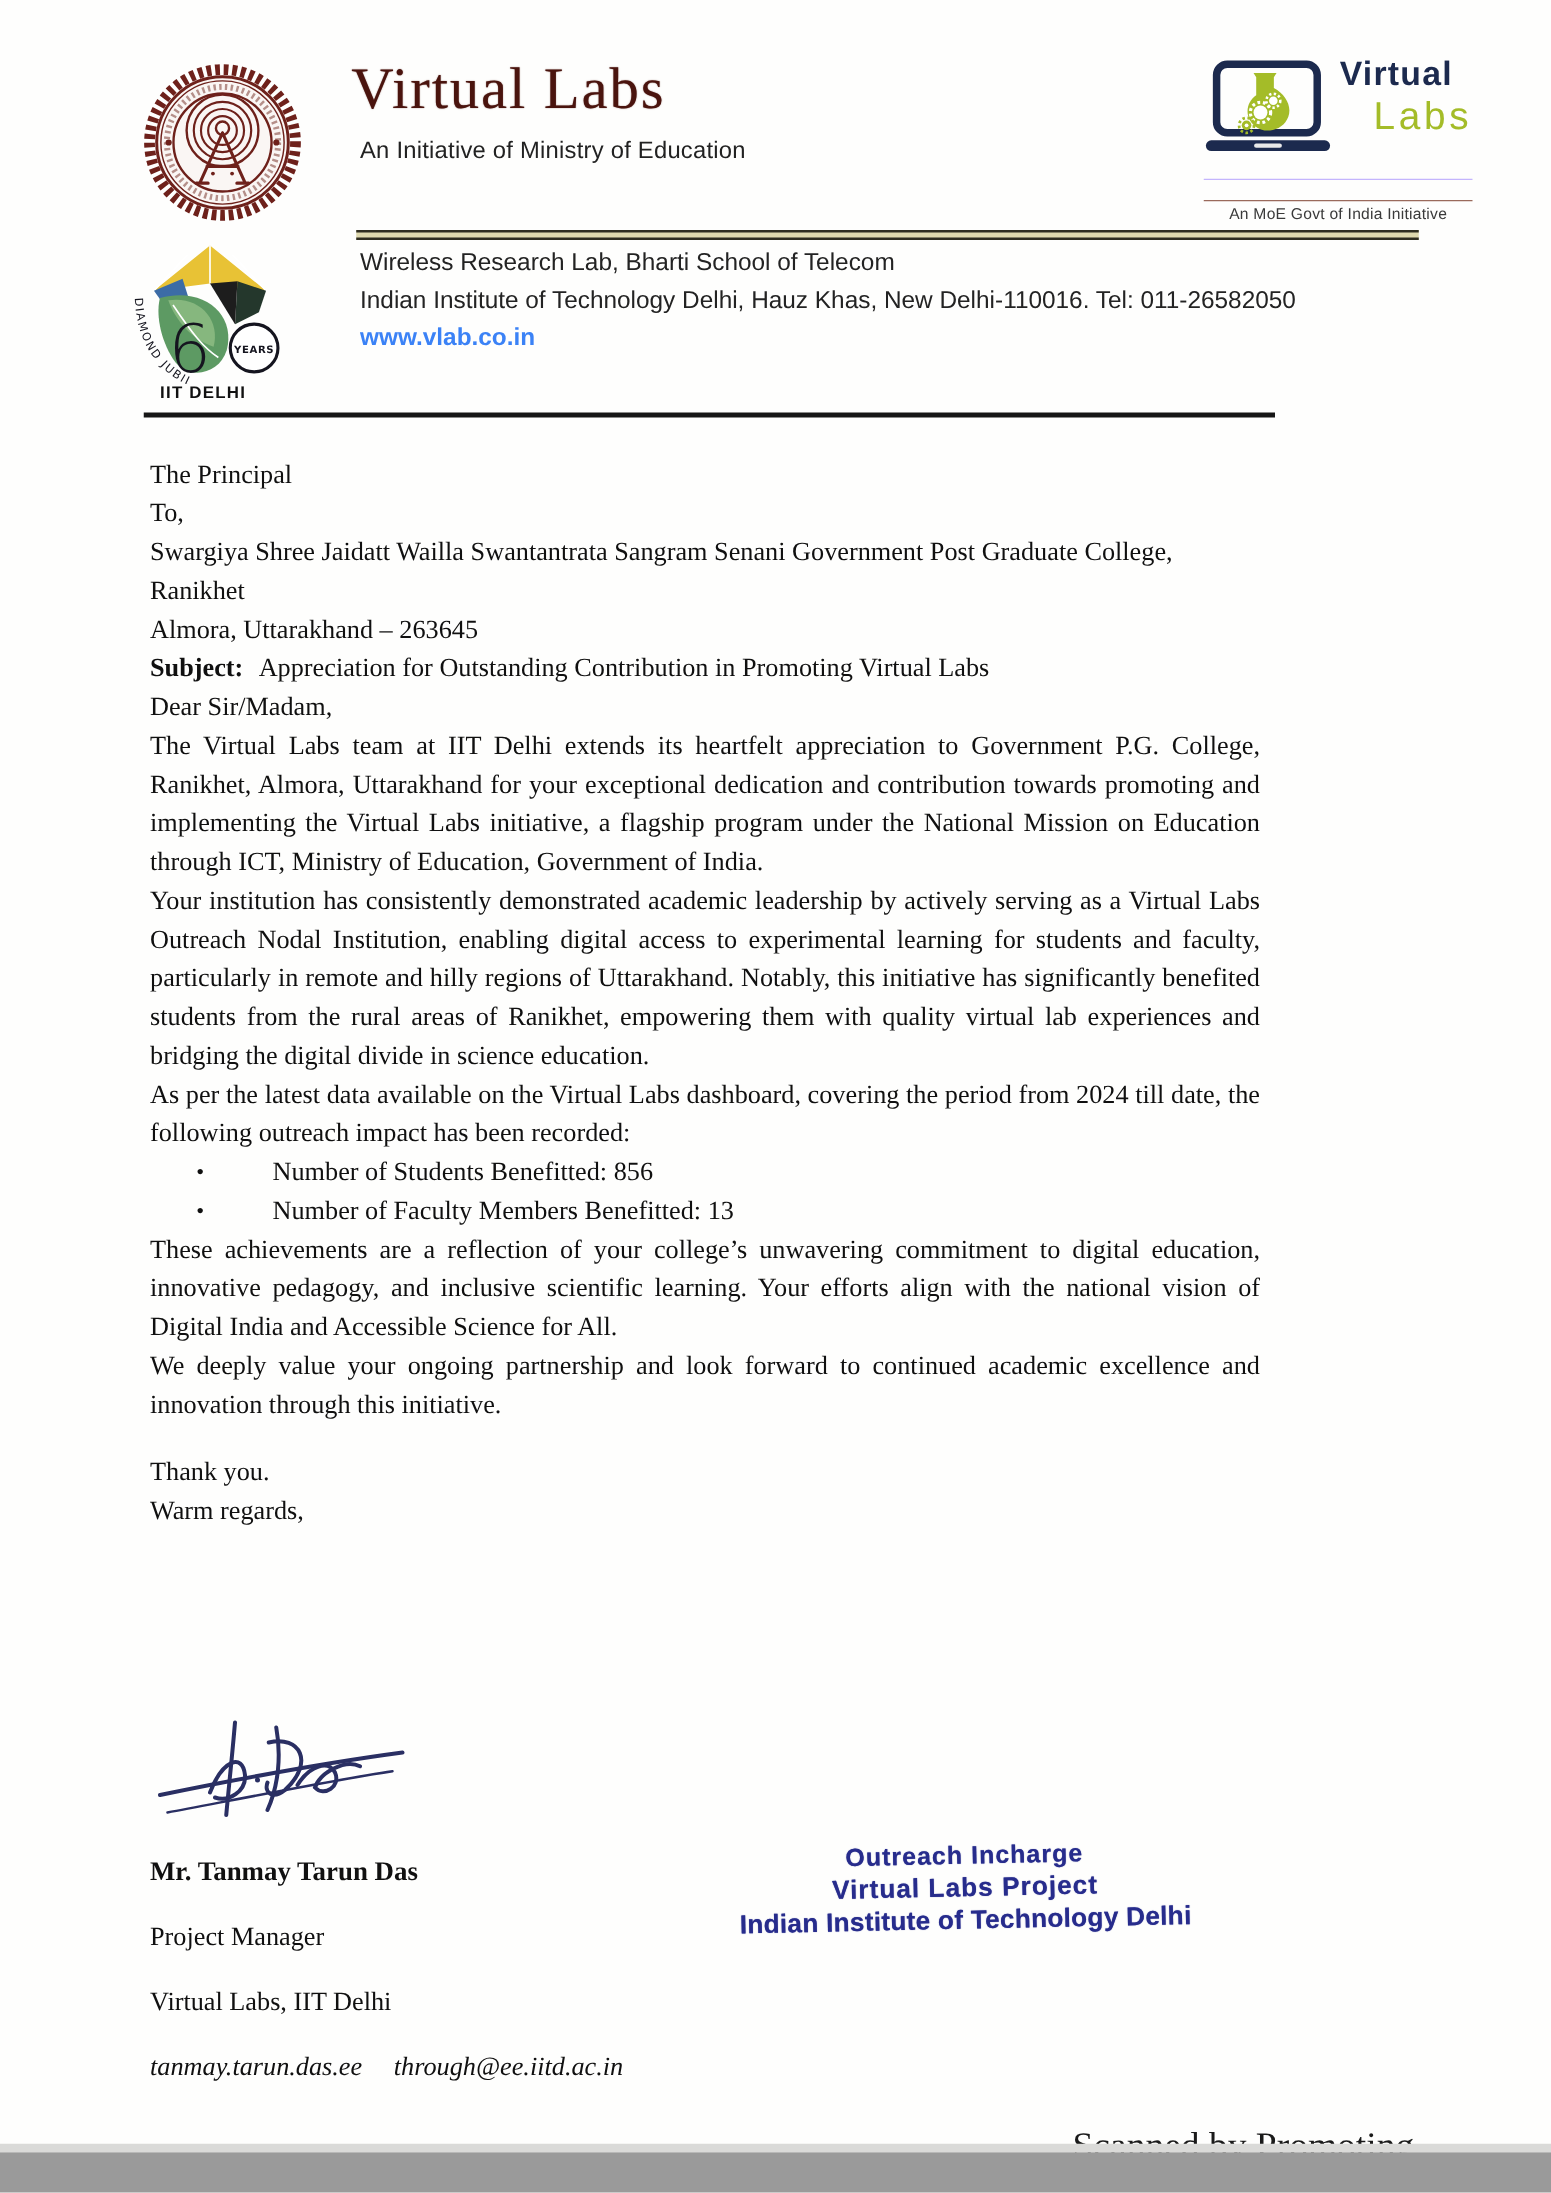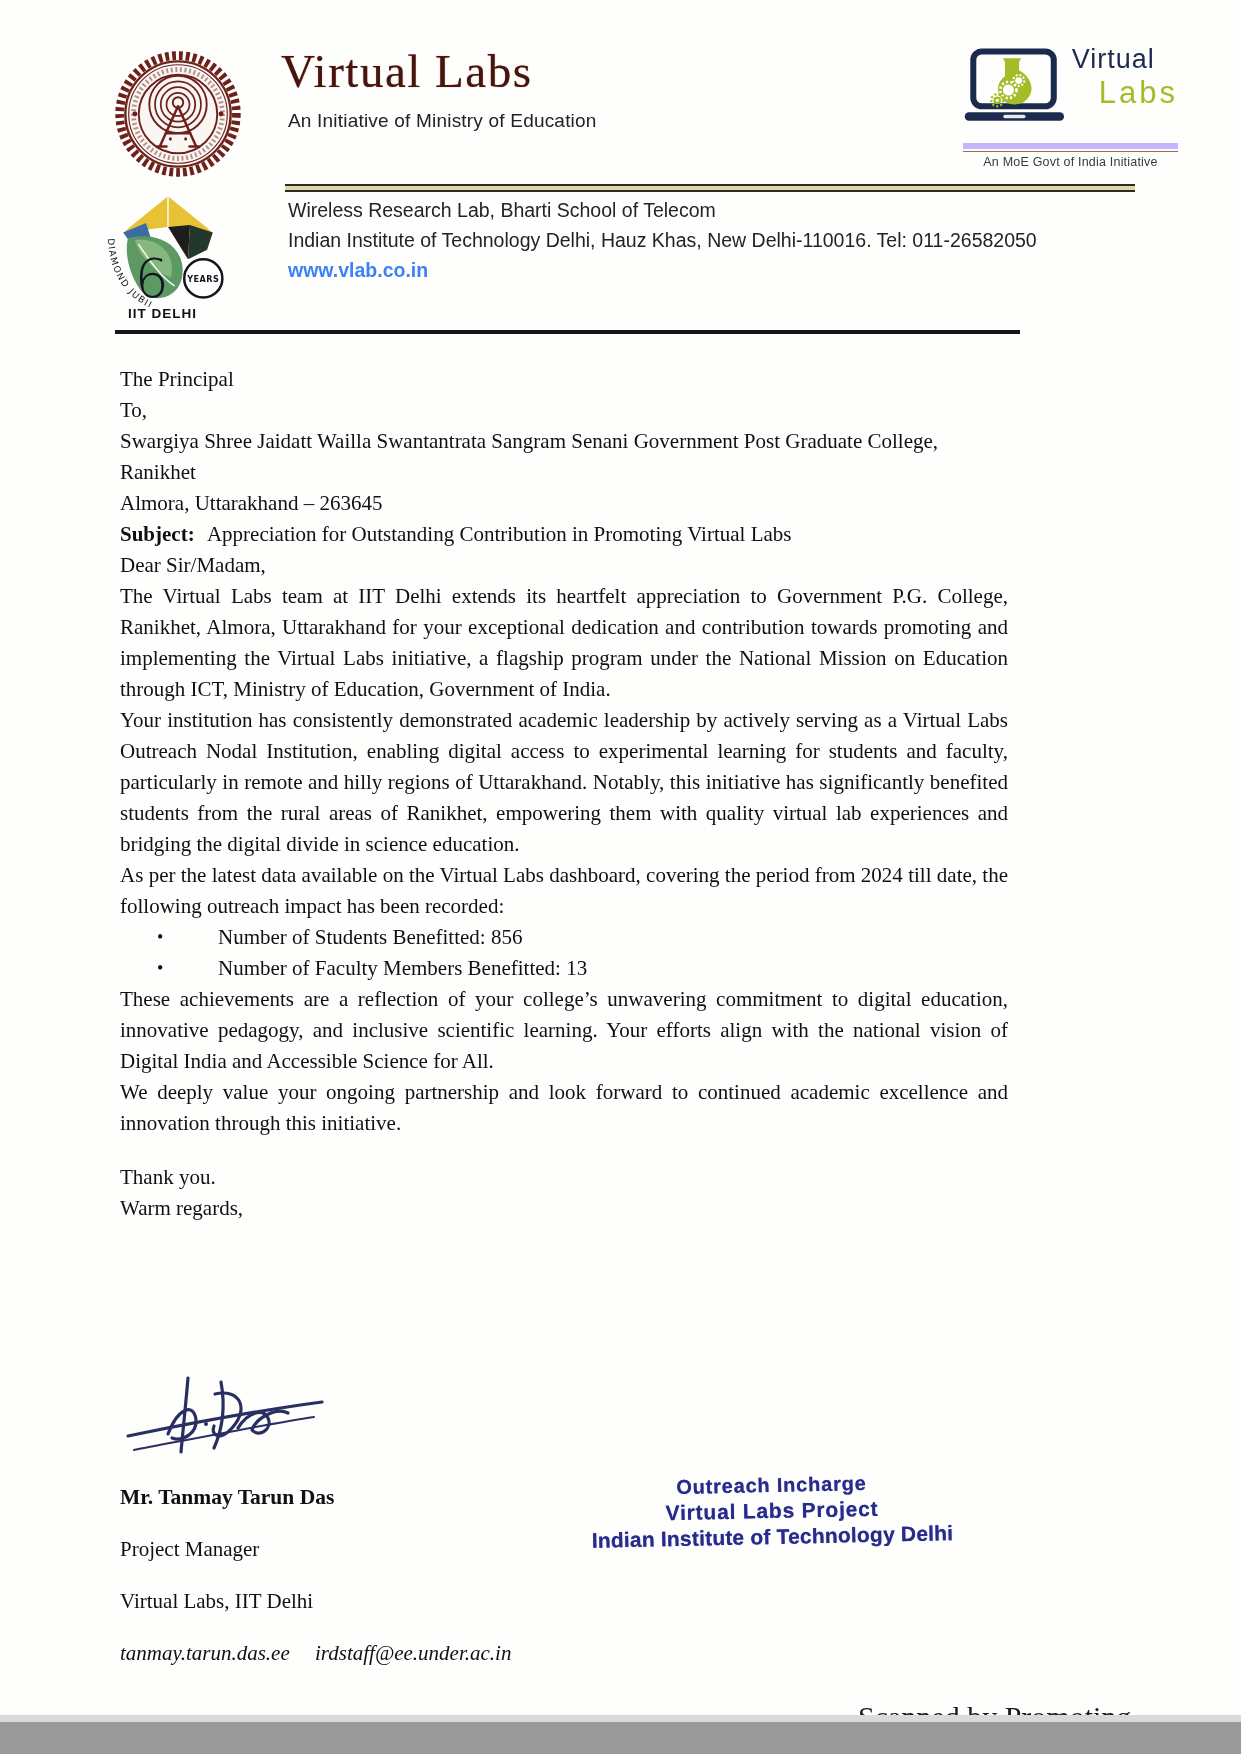--- a/index.html
+++ b/index.html
@@ -16,23 +16,23 @@
     font-size:47px;color:#4a140e;letter-spacing:1.5px;
     text-shadow:0 0 1px rgba(74,20,14,.65);
   }
   .vl-sub{position:absolute;left:288px;font-family:"Liberation Sans","DejaVu Sans",sans-serif;
     font-size:19px;color:#222;letter-spacing:.2px;}
   .vl-sub1{top:110px;}
   .vl-sub2{top:138px;}
   .vlabs-logo{position:absolute;left:963px;top:42px;width:215px;}
   .vlabs-logo-row{display:flex;align-items:flex-start;}
   .vlabs-word{margin-left:6px;margin-top:4px;font-family:"Liberation Sans","DejaVu Sans",sans-serif;line-height:1;}
-  .vlabs-word .w1{font-size:27px;font-weight:normal;color:#1c2a4e;letter-spacing:1px;}
+  .vlabs-word .w1{font-size:27px;font-weight:bold;color:#1c2a4e;letter-spacing:1px;}
   .vlabs-word .w2{font-size:31px;color:#a4bc28;letter-spacing:3px;margin-top:4px;font-weight:400;margin-left:27px;}
-  .vlabs-caption{margin-top:5px;border-top:6px solid #c4b5fd;border-bottom:0;padding-top:2px;}
+  .vlabs-caption{margin-top:5px;border-top:1px solid #c4b5fd;border-bottom:0;padding-top:16px;}
   .vlabs-caption .inner{border-top:1px solid #9a6a5c;padding-top:3px;
     font-family:"Liberation Sans","DejaVu Sans",sans-serif;font-size:12.5px;color:#3a3a3a;
     text-align:center;letter-spacing:.2px;}
   .rule-double{
     position:absolute;left:285px;top:184px;width:850px;height:4px;
     border-top:2px solid #2e2c20;border-bottom:2px solid #2e2c20;background:#ded8ae;
   }
   .addr{position:absolute;left:288px;font-family:"Liberation Sans","DejaVu Sans",sans-serif;
     font-size:19.5px;color:#232323;}
   .addr1{top:199px;}
@@ -213,21 +213,21 @@
       <path d="M116,56 C126,40 141,36 146,46 C151,57 137,66 130,58 C134,46 154,35 166,41"></path>
     </g>
   </svg>
 
   <div class="sig-block">
     <p class="sig-name">Mr. Tanmay Tarun Das</p>
     <p>Project Manager</p>
     <p>Virtual Labs, IIT Delhi</p>
     <p class="sig-emails">
       <span class="e1">tanmay.tarun.das.ee</span>
-      <span class="e2">irdstaff@ee.under.ac.in</span>
+      <span class="e2">through@ee.iitd.ac.in</span>
     </p>
   </div>
 
   <div class="stamp">
     <div class="s1">Outreach Incharge</div>
     <div class="s2">Virtual Labs Project</div>
     <div class="s3">Indian Institute of Technology Delhi</div>
   </div>
 
   <div class="camscanner">Scanned by Promoting</div>

